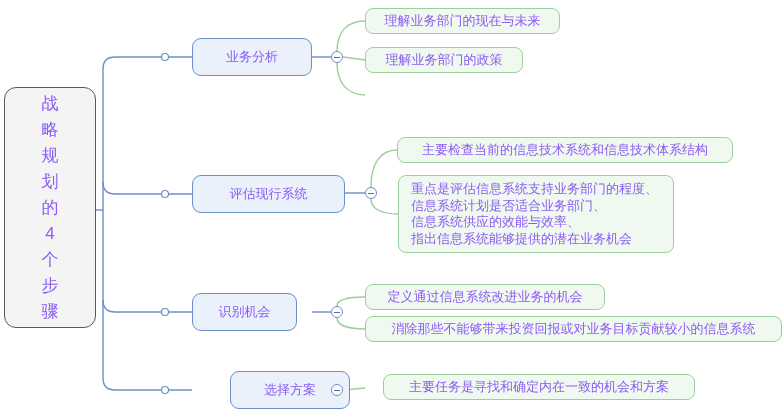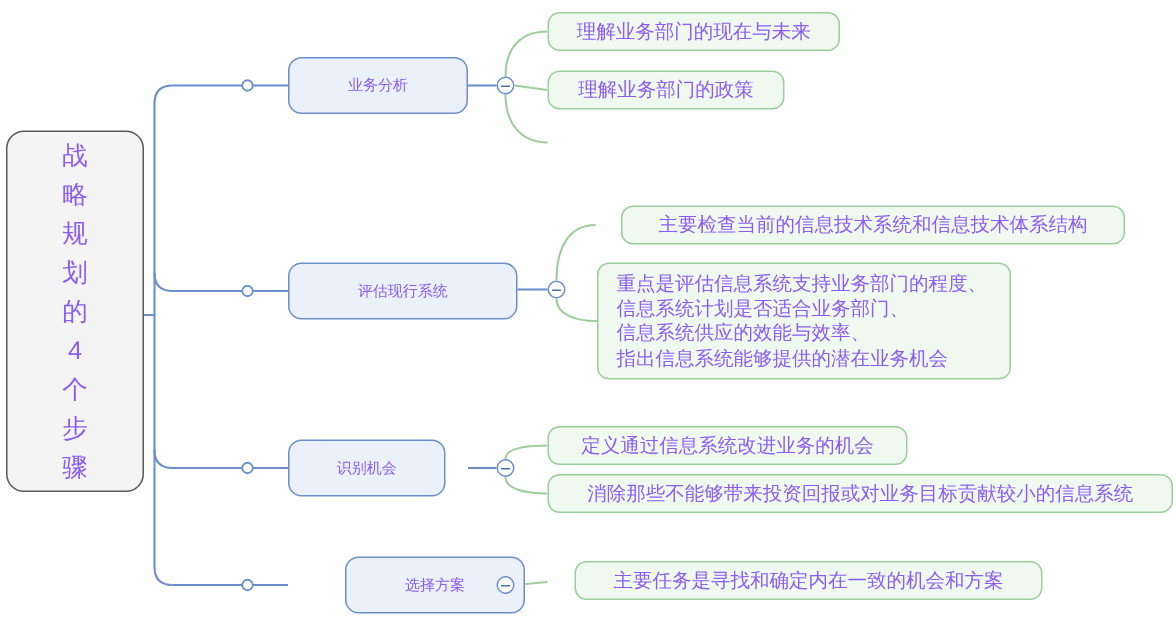--- a/index.html
+++ b/index.html
@@ -2,30 +2,30 @@
 <html><head>
 <meta charset="utf-8">
 <style>
   html,body{margin:0;padding:0;background:#ffffff;}
   body{font-family:"Liberation Sans","DejaVu Sans",sans-serif;}
   .canvas{position:relative;width:784px;height:418px;background:#ffffff;overflow:hidden;}
   svg.wires{position:absolute;left:0;top:0;z-index:1;}
   .node{position:absolute;z-index:2;box-sizing:border-box;display:flex;align-items:center;justify-content:center;color:#8b5cf6;}
   .root{left:4px;top:87px;width:92px;height:241px;background:#f4f4f4;border:1.6px solid #595959;border-radius:12px;font-size:17px;}
   .root .vtext{width:1.05em;line-height:26px;word-break:break-all;text-align:center;}
-  .branch{background:#eaf1fb;border:1.5px solid #6b8fc9;border-radius:9px;font-size:10px;height:38px;}
+  .branch{background:#eaf1fb;border:1.5px solid #6b8fc9;border-radius:9px;font-size:13px;height:38px;}
   .b1{left:192px;top:38px;width:120px;}
   .b2{left:192px;top:175px;width:153px;}
   .b3{left:192px;top:293px;width:105px;}
   .b4{left:192px;top:371px;width:120px;margin-left:38px;}
   .leaf{background:#f0f9ef;border:1.3px solid #9ccf9c;border-radius:8px;font-size:13px;height:26px;padding:0 6px;}
   .l1{left:365px;top:8px;width:195px;}
   .l2{left:365px;top:47px;width:158px;}
   .l3{left:365px;top:82px;width:143px;}
-  .l4{left:414px;top:137px;width:336px;}
+  .l4{left:397px;top:137px;width:336px;}
   .l5{left:398px;top:175px;width:276px;height:78px;justify-content:flex-start;text-align:left;white-space:pre-line;line-height:16.5px;padding:4px 12px;}
   .l6{left:365px;top:284px;width:240px;}
   .l7{left:365px;top:316px;width:417px;}
   .l8{left:383px;top:374px;width:312px;}
   .collapse{position:absolute;z-index:3;width:12px;height:12px;border:1.2px solid #6b8fc9;border-radius:50%;background:#ffffff;box-sizing:border-box;display:flex;align-items:center;justify-content:center;cursor:pointer;}
   .collapse .minus{width:6px;height:0;border-top:1.6px solid #4a72ad;}
   .c1{left:331px;top:51px;}
   .c2{left:365px;top:187px;}
   .c3{left:331px;top:306px;}
   .c4{left:331px;top:384px;}

